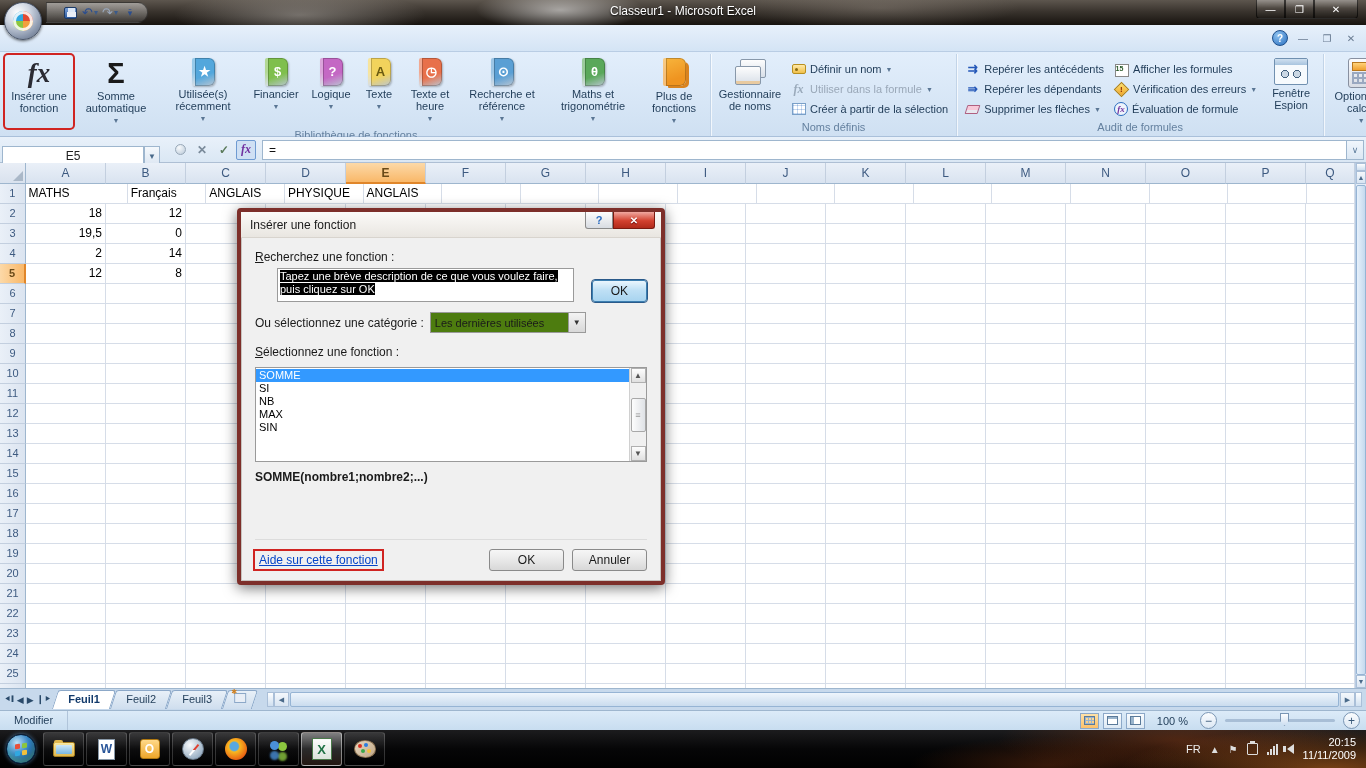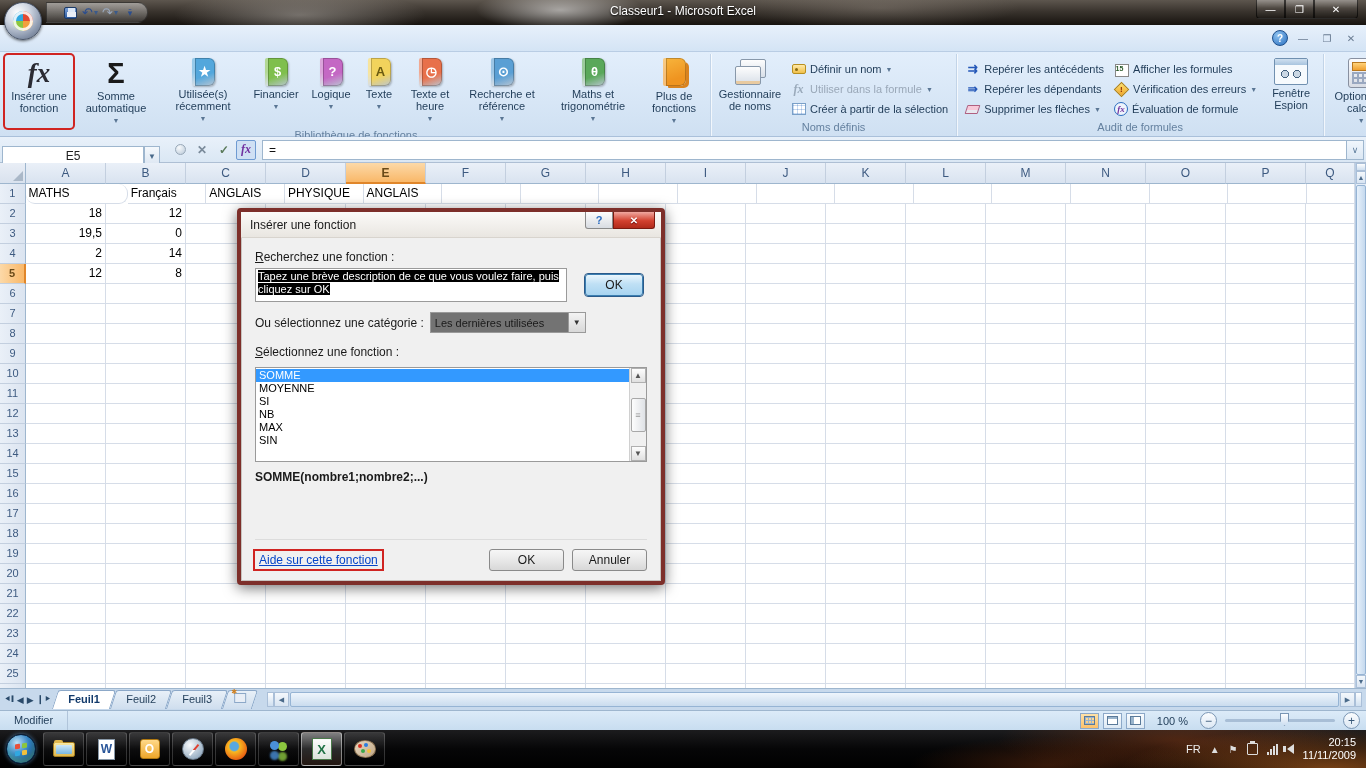--- a/index.html
+++ b/index.html
@@ -200,28 +200,28 @@
   #dialog { position:absolute; left:237px; top:208px; width:428px; height:377px; z-index:40;
     background:#f0f0f0; border:4px solid #7d2f2a; border-radius:4px; box-shadow:0 3px 14px rgba(0,0,0,.55), inset 0 0 0 1px #c8c4c0; display:flex; flex-direction:column; }
   #dlg-titlebar { height:26px; background:linear-gradient(#fbfaf8,#e9e6e1); display:flex; align-items:center; padding-left:9px; position:relative; border-bottom:1px solid #d8d4ce; }
   #dlg-title { font-size:12px; color:#1a1a1a; }
   #dlg-winbtns { position:absolute; right:6px; top:0; display:flex; }
   .dlg-help { width:28px; height:17px; background:linear-gradient(#fdfdfd,#d8dce2); border:1px solid #8a8a8a; border-top:none; border-radius:0 0 0 3px; color:#2a6bc0; font-weight:bold; font-size:11px; display:flex; align-items:center; justify-content:center; }
   .dlg-close { width:42px; height:17px; background:linear-gradient(#f0a8a0,#d2402e 55%,#b02a1a); border:1px solid #7a1a10; border-top:none; border-radius:0 0 3px 0; color:#fff; font-size:10px; font-weight:bold; display:flex; align-items:center; justify-content:center; text-shadow:0 1px 1px #600; }
   #dlg-body { flex:1; padding:8px 14px 10px; display:flex; flex-direction:column; font-size:12px; color:#1a1a1a; }
   .dlg-label { margin:4px 0 4px; }
   .dlg-label::first-letter { text-decoration:underline; }
-  #dlg-search-row { display:flex; align-items:center; }
+  #dlg-search-row { display:flex; align-items:flex-end;margin-left:22px; }
   #dlg-search-box { width:312px; height:34px; background:#fff; border:1px solid #9a9a9a; padding:1px 2px; font-size:11px; line-height:13px; }
   #dlg-search-box .seltext { background:#000; color:#fff; }
   .btn-default { margin-left:18px; width:58px; height:22px; background:linear-gradient(#eaf6fd,#bfe0f5 45%,#a8d4f0); border:1px solid #3c7fb1; outline:1px solid #2a5a8a; border-radius:3px; font-size:12px; display:flex; align-items:center; justify-content:center; }
   .btn-default::first-letter { text-decoration:underline; }
   #dlg-cat-row { display:flex; align-items:center; margin-top:10px; }
   #dlg-cat-label { white-space:nowrap; }
-  #dlg-combo { margin-left:6px; width:156px; height:21px; background:#737373; border:1px solid #9a9a9a; display:flex; align-items:center; }
+  #dlg-combo { margin-left:6px; width:156px; height:21px; background:#4d7c0f; border:1px solid #9a9a9a; display:flex; align-items:center; }
   #dlg-combo-value { flex:1; padding-left:4px; font-size:11px; }
   #dlg-combo-btn { width:17px; height:100%; background:linear-gradient(#f4f4f4,#d8d8d8); border-left:1px solid #9a9a9a; display:flex; align-items:center; justify-content:center; font-size:8px; color:#333; }
   #dlg-list { margin-top:4px; height:95px; background:#fff; border:1px solid #9a9a9a; display:flex; }
   #dlg-list-items { flex:1; overflow:hidden; padding-top:1px; }
   .fn-item { height:13px; line-height:13px; padding-left:3px; font-size:11px; color:#000; }
   .fn-item.sel { background:#3399ff; color:#fff; }
   #dlg-list-scroll { width:17px; background:#f0f0f0; border-left:1px solid #d0d0d0; display:flex; flex-direction:column; justify-content:space-between; align-items:center; }
   .ls-arrow { width:15px; height:15px; font-size:8px; color:#555; display:flex; align-items:center; justify-content:center; background:linear-gradient(#fdfdfd,#e0e0e0); border:1px solid #b0b0b0; }
   .ls-thumb { width:15px; height:34px; background:linear-gradient(90deg,#fdfdfd,#dfe2e6); border:1px solid #a8a8a8; border-radius:2px; display:flex; align-items:center; justify-content:center; }
   .ls-thumb::after { content:"≡"; color:#999; font-size:9px; }
@@ -447,21 +447,21 @@
         <div class="colhead" style="width: 80px;">K</div>
         <div class="colhead" style="width: 80px;">L</div>
         <div class="colhead" style="width: 80px;">M</div>
         <div class="colhead" style="width: 80px;">N</div>
         <div class="colhead" style="width: 80px;">O</div>
         <div class="colhead" style="width: 80px;">P</div>
         <div class="colhead" style="width: 49px;">Q</div>
       </div>
       <div class="grow">
         <div class="rowhead">1</div>
-        <div class="cell" style="width: 104px; border-radius: 9px;">MATHS</div>
+        <div class="cell" style="width: 104px;">MATHS</div>
         <div class="cell" style="width: 80px;">Français</div>
         <div class="cell" style="width: 80px;">ANGLAIS</div>
         <div class="cell" style="width: 80px;">PHYSIQUE</div>
         <div class="cell" style="width: 80px;">ANGLAIS</div>
         <div class="cell" style="width: 80px;"></div>
         <div class="cell" style="width: 80px;"></div>
         <div class="cell" style="width: 80px;"></div>
         <div class="cell" style="width: 80px;"></div>
         <div class="cell" style="width: 80px;"></div>
         <div class="cell" style="width: 80px;"></div>
@@ -1092,21 +1092,20 @@
         <span id="dlg-cat-label">Ou sélectionnez une catégorie :</span>
         <div id="dlg-combo">
           <span id="dlg-combo-value">Les dernières utilisées</span>
           <span id="dlg-combo-btn">▼</span>
         </div>
       </div>
       <div class="dlg-label" style="margin-top:12px;">Sélectionnez une fonction :</div>
       <div id="dlg-list">
         <div id="dlg-list-items">
             <div class="fn-item sel">SOMME</div>
-            <div class="fn-item">MOYENNE</div>
             <div class="fn-item">SI</div>
             <div class="fn-item">NB</div>
             <div class="fn-item">MAX</div>
             <div class="fn-item">SIN</div>
           </div>
         <div id="dlg-list-scroll">
           <span class="ls-arrow">▲</span>
           <span class="ls-thumb"></span>
           <span class="ls-arrow">▼</span>
         </div>

